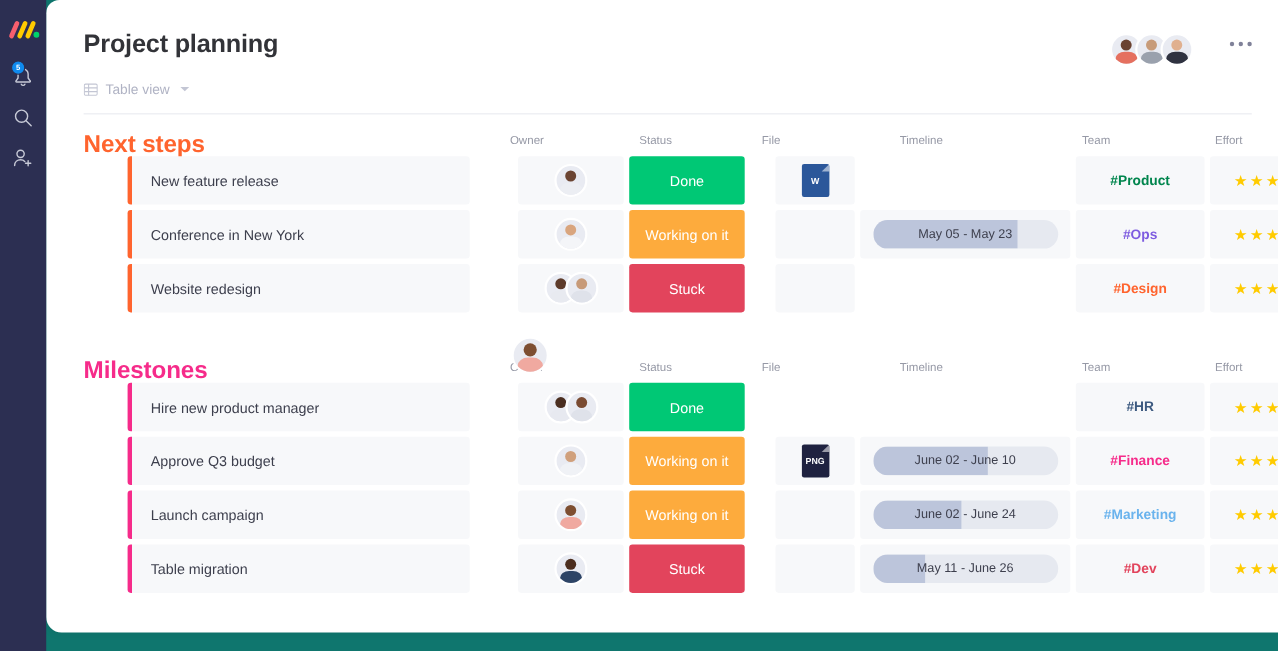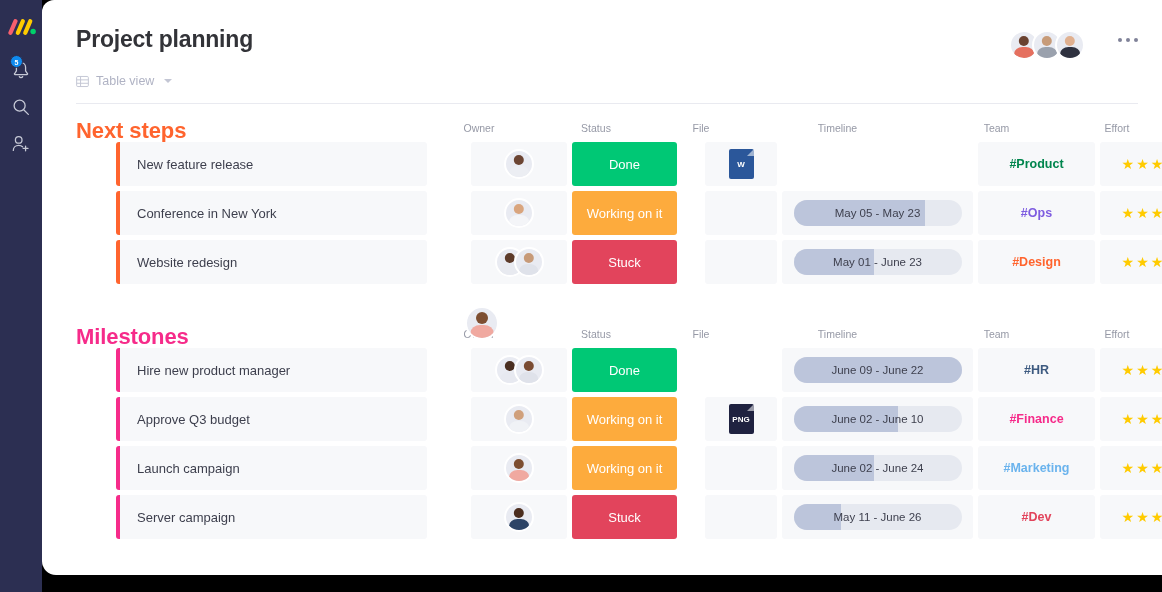--- a/index.html
+++ b/index.html
@@ -5,21 +5,21 @@
   * { box-sizing: border-box; margin: 0; padding: 0; }
   html, body {
     width: 1162px; height: 592px;
     background: #ffffff;
     font-family: "Liberation Sans", sans-serif;
     overflow: hidden;
   }
   #app {
     position: relative;
     width: 1162px; height: 592px;
-    background: #000000;
+    background: #0f766e;
   }
 
   
   .sidebar {
     position: absolute; left: 0; top: 0;
     width: 42px; height: 592px;
     background: #2c2f52;
     z-index: 1;
   }
   .sb-logo {
@@ -377,26 +377,20 @@
                   <div class="av">
                     <span class="body" style="background:#dfe2ea"></span>
                     <span class="head" style="background:#c79a78"></span>
                   </div>
                 </div>
               </div>
               <div class="cell cell-status" style="background: transparent;">
                 <div class="status-chip" style="background: rgb(226, 68, 92);">Stuck</div>
               </div>
               <div class="cell cell-file"></div>
-              <div class="cell cell-time">
-                <div class="tl">
-                  <div class="tl-fill" style="width: 48%; background: rgb(188, 197, 219);"></div>
-                  <span class="tl-label">May 01 - June 23</span>
-                </div>
-              </div>
               <div class="cell cell-team">
                 <span class="team-tag" style="color: rgb(255, 100, 46);">#Design</span>
               </div>
               <div class="cell cell-effort">
                 <div class="stars">
                   <span class="star-on">★</span>
                   <span class="star-on">★</span>
                   <span class="star-on">★</span>
                   <span class="star-on">★</span>
                   <span class="star-on">★</span>
@@ -427,26 +421,20 @@
                   </div>
                   <div class="av">
                     <span class="body" style="background:#dfe2ea"></span>
                     <span class="head" style="background:#7a4b32"></span>
                   </div>
                 </div>
               </div>
               <div class="cell cell-status" style="background: transparent;">
                 <div class="status-chip" style="background: rgb(0, 200, 117);">Done</div>
               </div>
-              <div class="cell cell-time">
-                <div class="tl">
-                  <div class="tl-fill" style="width: 100%; background: rgb(188, 197, 219);"></div>
-                  <span class="tl-label">June 09 - June 22</span>
-                </div>
-              </div>
               <div class="cell cell-team">
                 <span class="team-tag" style="color: rgb(61, 90, 128);">#HR</span>
               </div>
               <div class="cell cell-effort">
                 <div class="stars">
                   <span class="star-on">★</span>
                   <span class="star-on">★</span>
                   <span class="star-on">★</span>
                   <span class="star-off">★</span>
                   <span class="star-off">★</span>
@@ -517,21 +505,21 @@
                 <div class="stars">
                   <span class="star-on">★</span>
                   <span class="star-on">★</span>
                   <span class="star-on">★</span>
                   <span class="star-off">★</span>
                   <span class="star-off">★</span>
                 </div>
               </div>
             </div>
             <div class="row">
-              <div class="row-name">Server campaign</div>
+              <div class="row-name">Table migration</div>
               <div class="row-bar" style="background: rgb(246, 43, 138);"></div>
               <div class="cell cell-owner">
                 <div class="av-pair">
                   <div class="av">
                     <span class="body" style="background:#2d4466"></span>
                     <span class="head" style="background:#4b2d1e"></span>
                   </div>
                 </div>
               </div>
               <div class="cell cell-status" style="background: transparent;">

